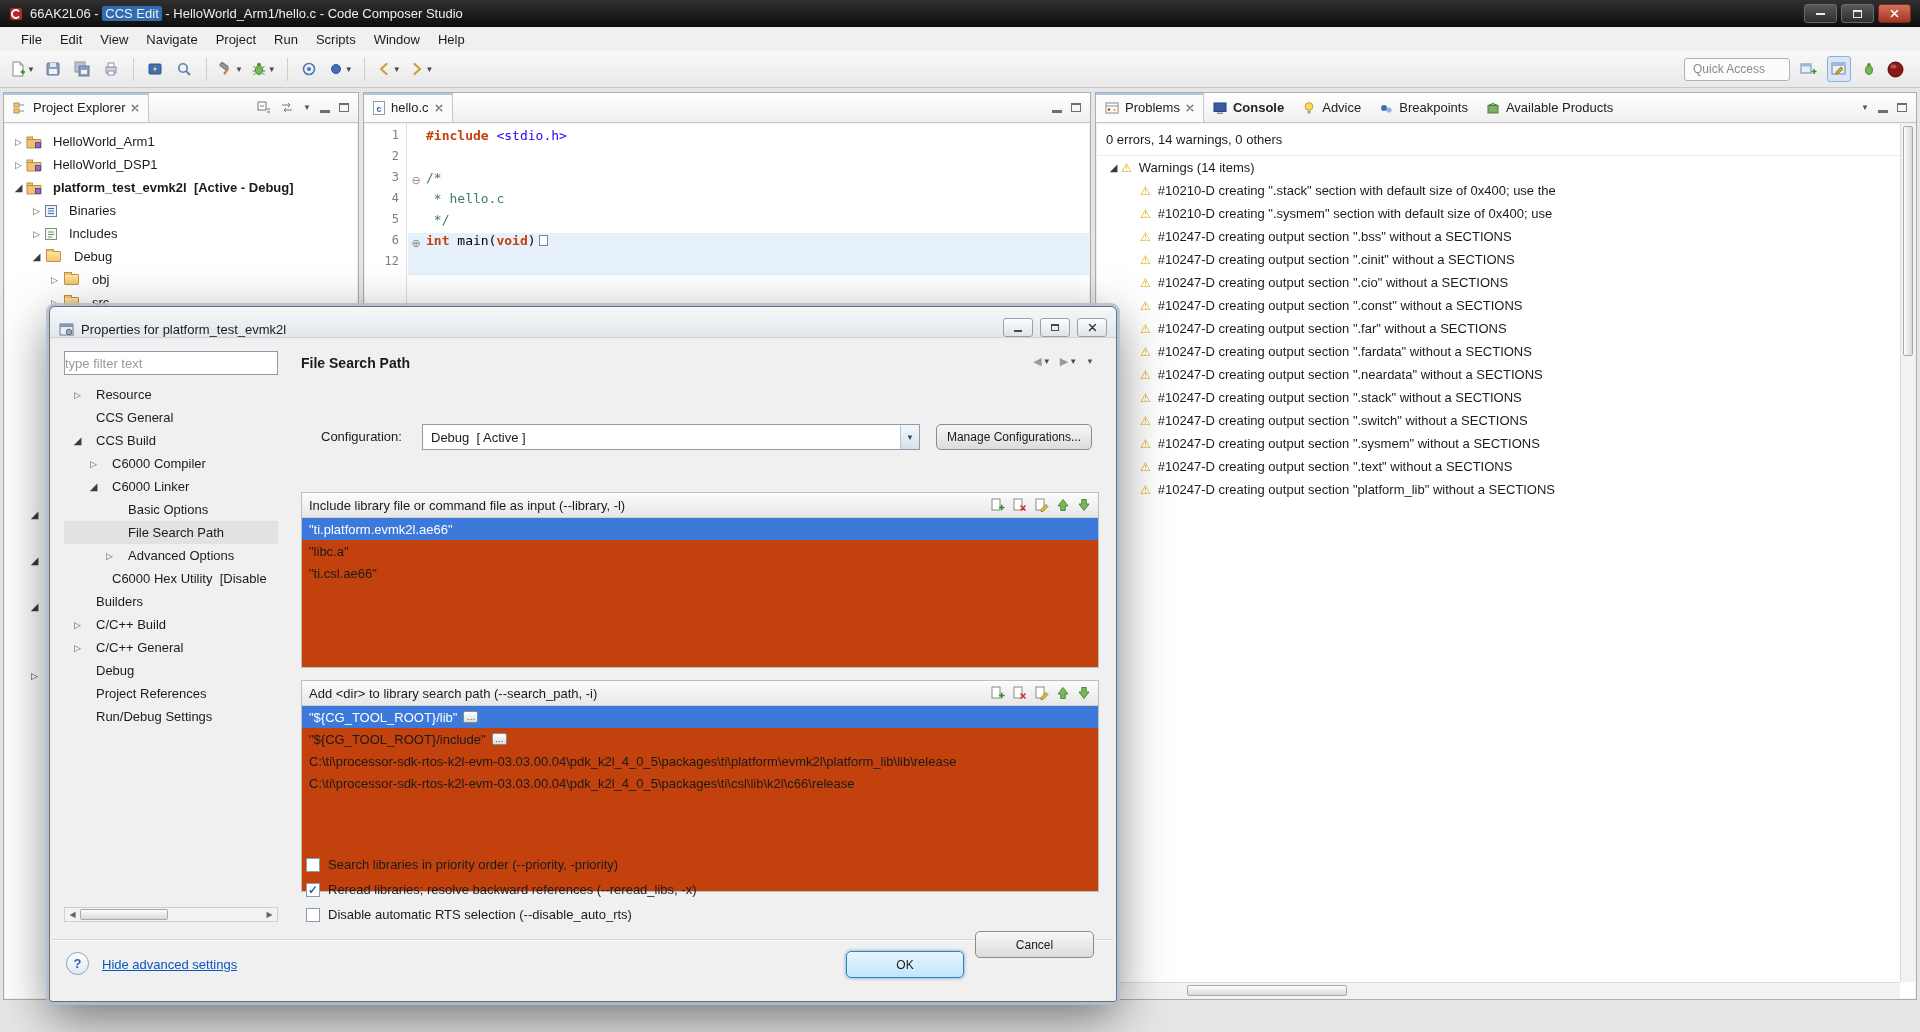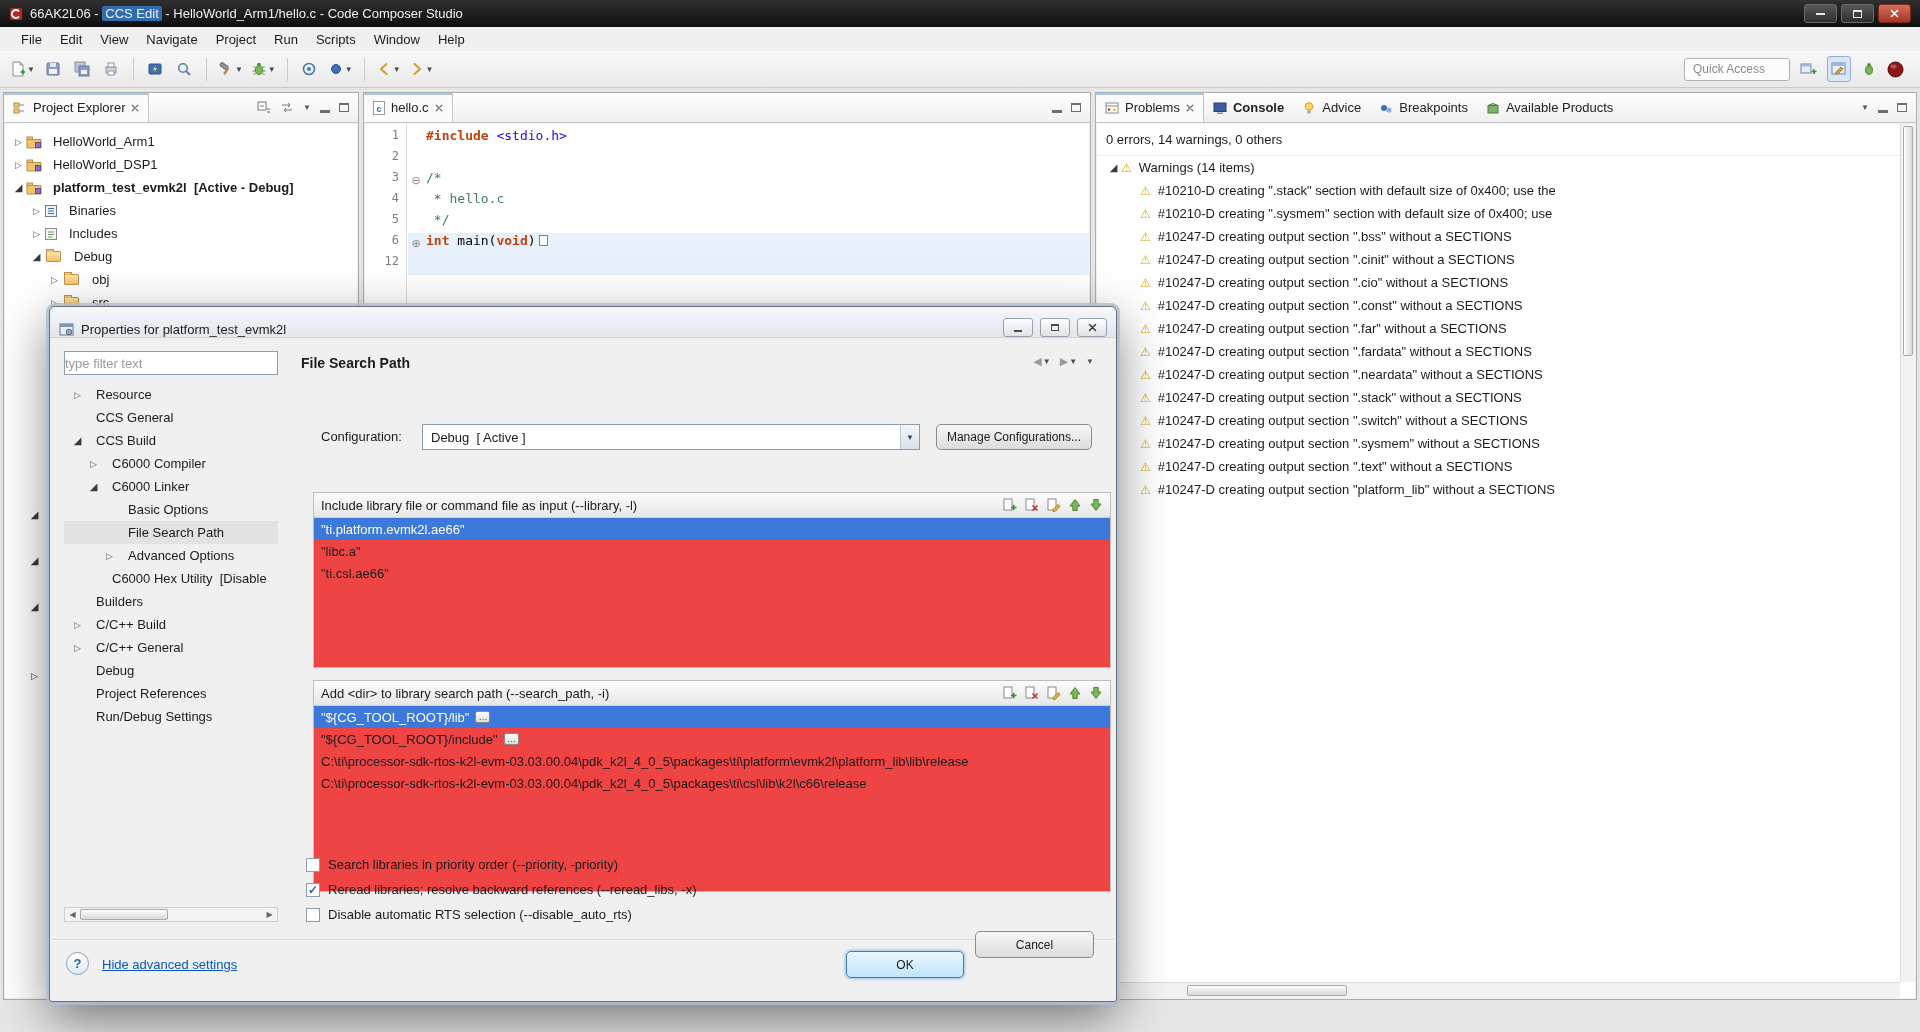--- a/index.html
+++ b/index.html
@@ -99,21 +99,21 @@
 .sbarrow{width:15px;height:13px;display:flex;align-items:center;justify-content:center;color:#666;font-size:8px}
 .sbthumb{width:88px;height:11px;background:linear-gradient(#fdfdfd,#d8d8d8);border:1px solid #a9a9a9;border-radius:2px}
 .dlg-pagetitle{position:absolute;left:251px;top:48px;font-size:14px;font-weight:bold}
 .dlg-nav{position:absolute;right:22px;top:48px;display:flex;align-items:center;gap:9px;color:#9a9a9a}
 .navgrp{display:flex;align-items:center;font-size:11px}
 .cfg-label{position:absolute;left:271px;top:122px}
 .cfg-select{position:absolute;left:372px;top:117px;width:498px;height:26px;background:#fff;border:1px solid #8d9cab;display:flex;align-items:center;padding-left:8px;white-space:pre}
 .dd-zone{margin-left:auto;width:19px;height:100%;display:flex;align-items:center;justify-content:center;background:linear-gradient(#f3f7fb,#d7e1eb);border-left:1px solid #b9c6d2;font-size:8px;color:#3a4a5a}
 .btn{display:flex;align-items:center;justify-content:center;background:linear-gradient(#f7f7f7,#dcdcdc);border:1px solid #8b8b8b;border-radius:5px;font-size:12px}
 .cfg-manage{position:absolute;left:886px;top:117px;width:156px;height:26px}
-.grp{position:absolute;left:263px;width:798px;border:1px solid #bdbdbd;background:#ef4444}
+.grp{position:absolute;left:251px;width:798px;border:1px solid #bdbdbd;background:#c2410c}
 .grp1{top:185px;height:176px}
 .grp2{top:373px;height:212px}
 .grp-hdr{height:25px;background:linear-gradient(#fcfcfc,#e7e7e7);border-bottom:1px solid #cecece;display:flex;align-items:center;padding:0 7px}
 .grp-icons{margin-left:auto;display:flex;align-items:center;gap:7px}
 .lrow{height:22px;display:flex;align-items:center;padding:0 7px;white-space:pre}
 .lrow.sel{background:#3c79da;color:#fff}
 .varbadge{display:inline-flex;align-items:center;justify-content:center;min-width:15px;height:12px;border:1px solid #8a8a8a;border-radius:2px;background:linear-gradient(#fff,#ddd);color:#444;font-size:9px;line-height:1;margin-left:6px}
 .chkrow{position:absolute;left:256px;display:flex;align-items:center;gap:8px}
 .cb{width:14px;height:14px;background:#fff;border:1px solid #8d9cab;display:flex;align-items:center;justify-content:center;flex:0 0 auto}
 .cb.checked::after{content:"✓";color:#2c5fb0;font-weight:bold;font-size:12px}

